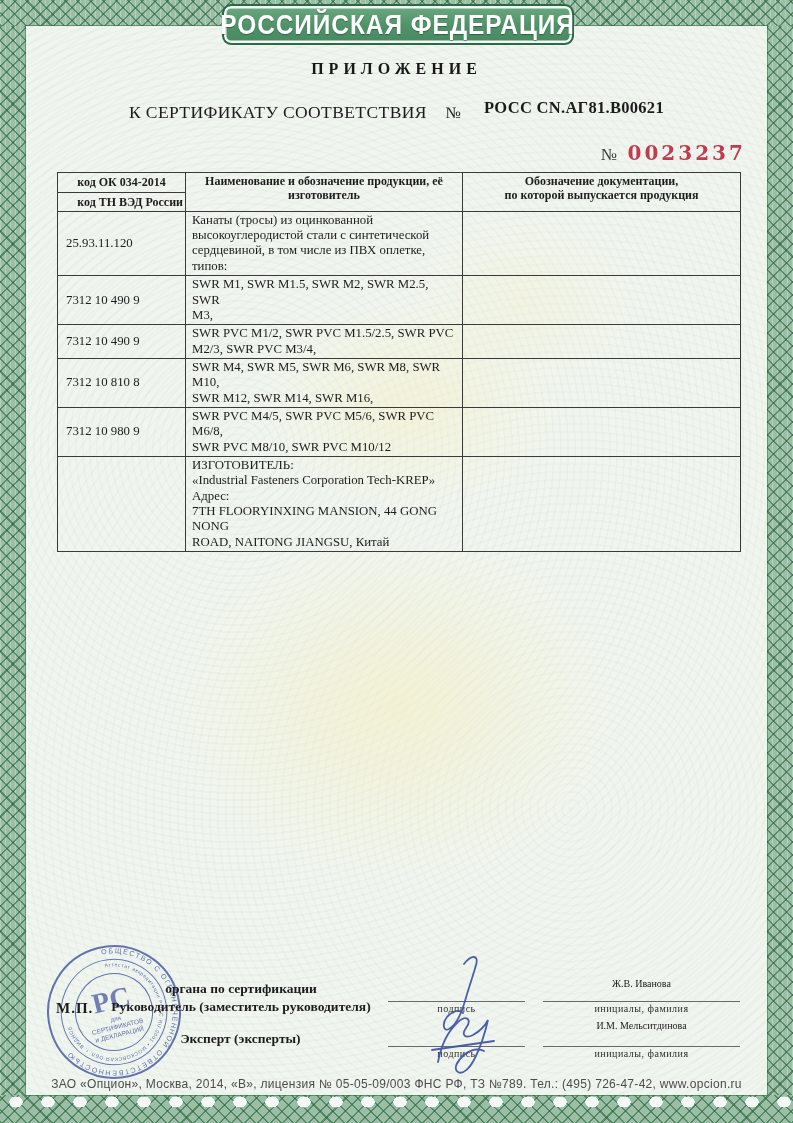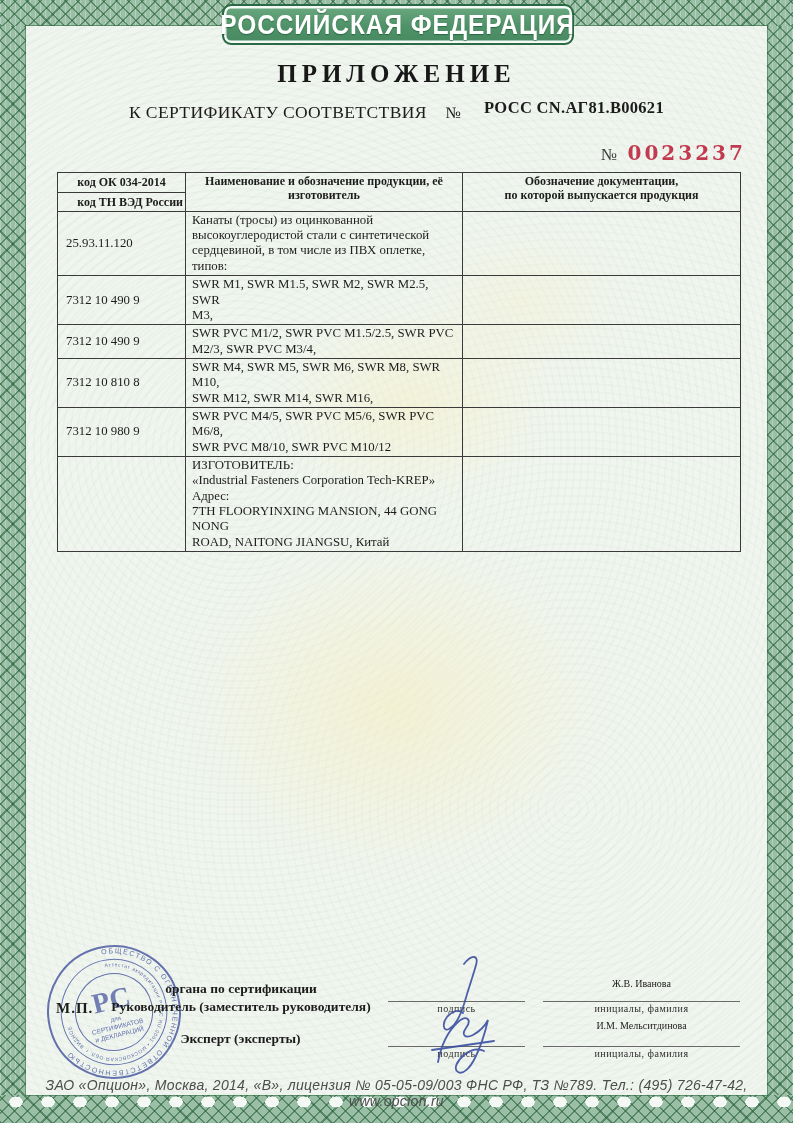--- a/index.html
+++ b/index.html
@@ -35,21 +35,21 @@
   .banner{position:absolute;left:222px;top:4px;width:348px;height:37px;z-index:3;
     background:linear-gradient(180deg,#6caa80,#4f9168 55%,#478a60);
     border:2px solid #2c6a45;border-radius:9px;
     box-shadow:inset 0 0 0 2.5px #f4faf5;
     display:flex;align-items:center;justify-content:center;}
   .banner span{font-family:"Liberation Sans", sans-serif;font-weight:bold;font-size:26px;
     letter-spacing:1px;color:#ffffff;white-space:nowrap;transform:scaleX(.94) scaleY(1.08);
     text-shadow:0 1px 1px rgba(0,60,25,.45);}
   
   .doc-title{position:absolute;left:0;right:0;top:60px;text-align:center;z-index:2;
-    font-weight:bold;font-size:25px;letter-spacing:5px;color:#181818;}
+    font-weight:bold;font-size:16px;letter-spacing:5px;color:#181818;}
   .cert-line{position:absolute;left:0;right:0;top:102px;text-align:center;z-index:2;
     font-size:17.5px;letter-spacing:.4px;white-space:nowrap;}
   .cert-line .nsign{margin-left:14px;font-size:16px;}
   .cert-line .certno{font-weight:bold;font-size:16.5px;margin-left:18px;
     position:relative;top:-5px;letter-spacing:.3px;}
   .desc{position:absolute;left:0;right:0;top:128px;text-align:center;z-index:2;
     font-weight:bold;font-size:15.5px;line-height:1.24;color:#151515;}
   .form-number{position:absolute;left:601px;top:141px;z-index:2;font-size:17px;white-space:nowrap;}
   .form-number .nsign{color:#3a3a3a;}
   .form-number .digits{color:#c23a50;font-weight:bold;letter-spacing:3px;margin-left:6px;
@@ -84,21 +84,21 @@
   .c-nam1{left:543px;top:1003px;width:197px;}
   .c-nam2{left:543px;top:1048px;width:197px;}
   .name{position:absolute;z-index:2;font-size:10px;text-align:center;width:197px;left:543px;white-space:nowrap;}
   .n1{top:978px;}
   .n2{top:1020px;}
   .stamp{position:absolute;left:38px;top:936px;width:152px;height:152px;z-index:2;
     transform:rotate(-14deg);opacity:.88;}
   .autograph{position:absolute;left:380px;top:950px;width:180px;height:130px;z-index:3;}
   
   .footer{position:absolute;left:0;right:0;top:1077px;text-align:center;z-index:2;
-    font-family:"Liberation Sans", sans-serif;font-size:14px;letter-spacing:.3px;color:#4c4c4c;font-style:italic;}
+    font-family:"Liberation Sans", sans-serif;font-size:12px;letter-spacing:.3px;color:#4c4c4c;}
 </style>
 </head>
 <body>
 
 <div class="page">
 
   <div class="bf bf-left"></div>
   <div class="bf bf-right"></div>
   <div class="bf bf-top"></div>
   <div class="bf bf-bottom"></div>

